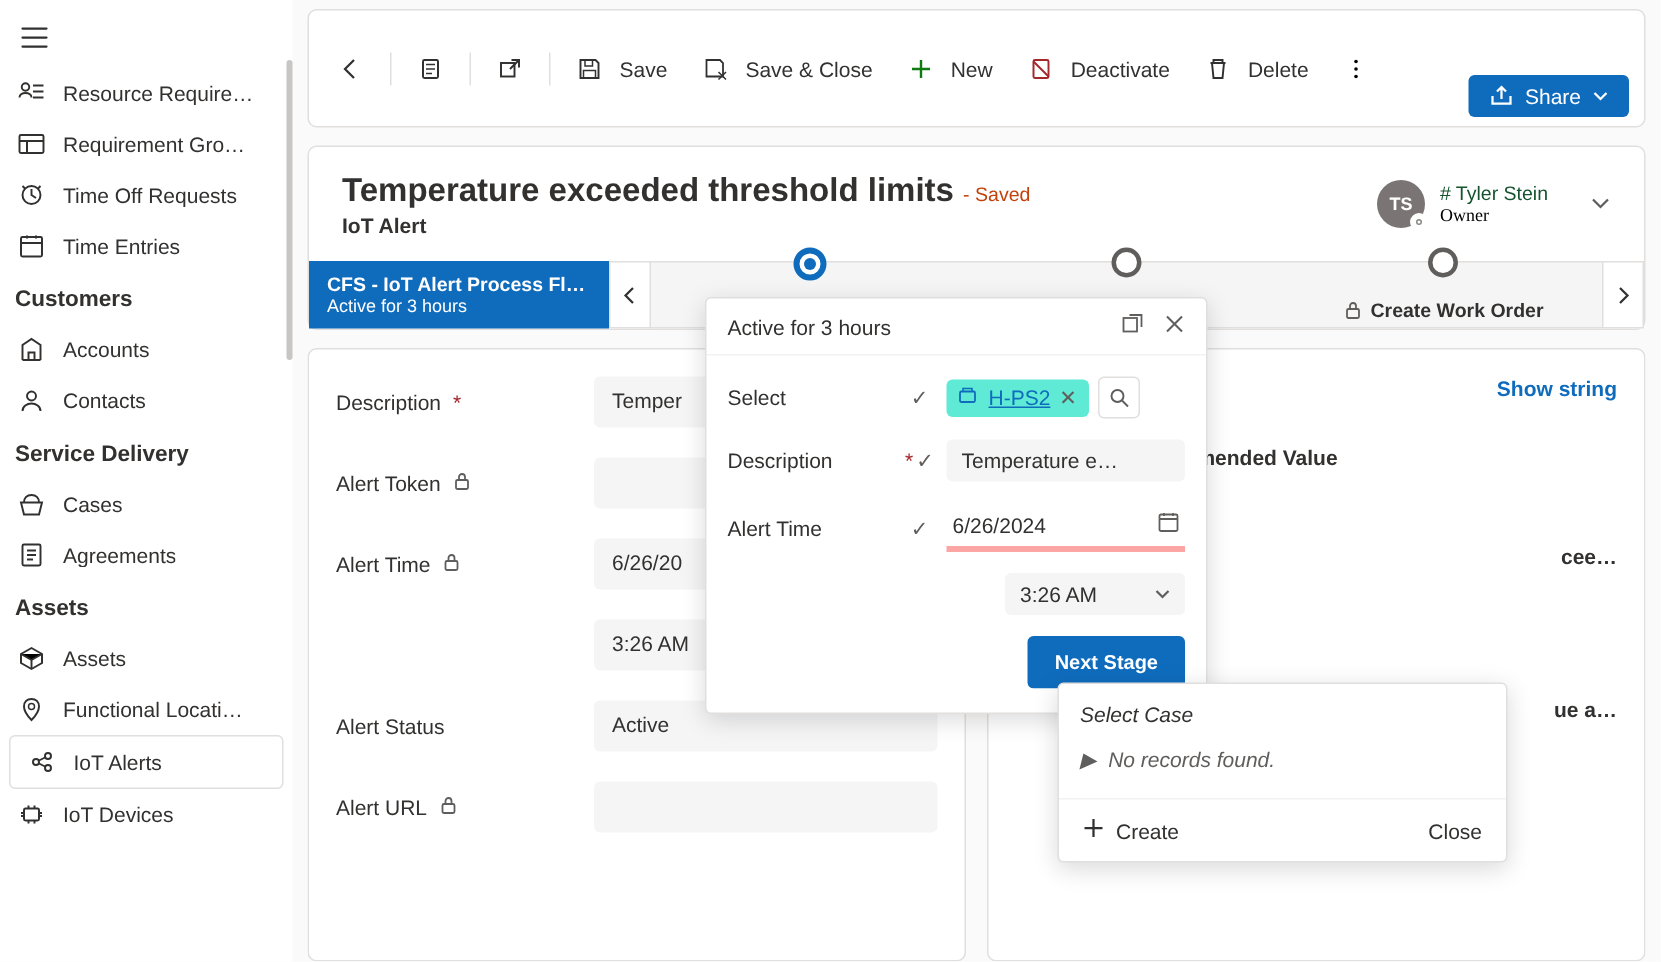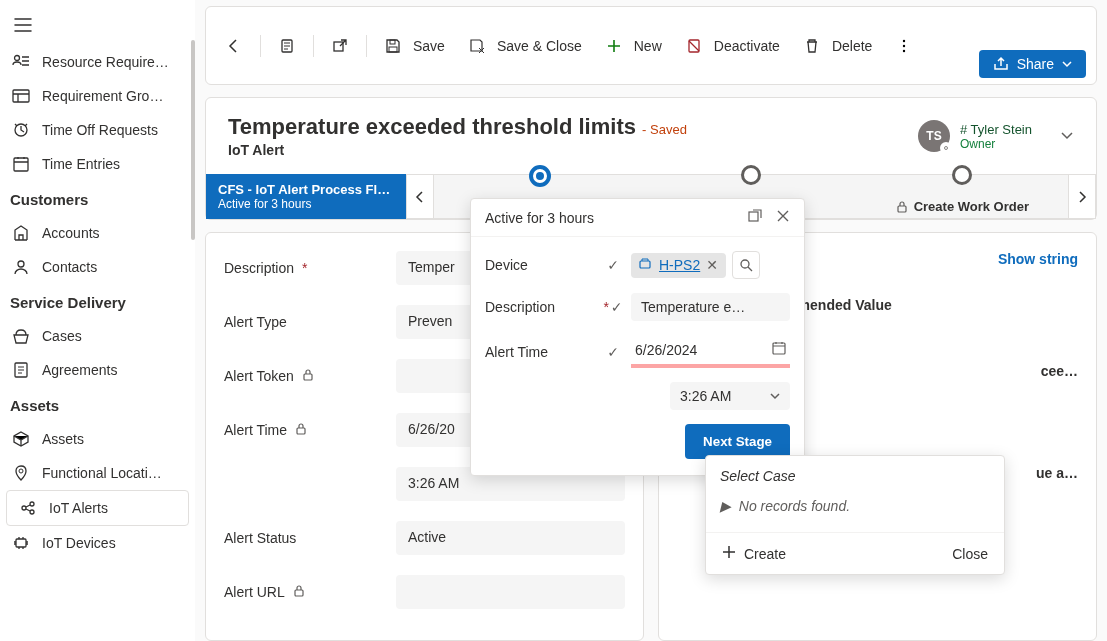--- a/index.html
+++ b/index.html
@@ -29,21 +29,21 @@
 .record{background:#fff;border:1px solid #e1dfdd;border-radius:6px;margin-top:12px;padding:0;position:relative;}
 .rec-top{display:flex;justify-content:space-between;padding:16px 22px 8px;}
 .rec-title{font-size:22px;font-weight:600;}
 .rec-saved{font-size:13px;font-weight:400;color:#c2410c;}
 .rec-entity{font-size:14px;font-weight:600;margin-top:2px;}
 .owner{display:flex;align-items:center;gap:10px;}
 .avatar{width:32px;height:32px;border-radius:50%;background:#7a7574;color:#fff;display:flex;align-items:center;justify-content:center;font-size:12px;font-weight:600;position:relative;}
 .presence{position:absolute;right:-2px;bottom:-2px;width:12px;height:12px;border-radius:50%;background:#fff;border:2px solid #fff;}
 .presence::after{content:'';position:absolute;inset:2px;border-radius:50%;border:1.5px solid #8a8886;}
 .owner-name{color:#14532d;font-weight:400;font-size:13px;}
-.owner-label{font-size:12px;color:#15803d;}
+.owner-label{font-size:12px;color:#000000;font-family:Liberation Serif, serif;}
 
 .bpf{display:flex;align-items:stretch;height:45px;position:relative;margin-top:8px;}
 .bpf-active{background:#0f6cbd;color:#fff;padding:4px 12px;width:200px;display:flex;flex-direction:column;justify-content:center;}
 .bpf-active .t1{font-size:13px;font-weight:600;white-space:nowrap;overflow:hidden;text-overflow:ellipsis;}
 .bpf-active .t2{font-size:12px;}
 .chev{width:28px;background:#fff;border:1px solid #e1dfdd;display:flex;align-items:center;justify-content:center;cursor:pointer;}
 .stages{flex:1;display:flex;background:#f5f5f5;border-top:1px solid #e1dfdd;border-bottom:1px solid #e1dfdd;}
 .stage{flex:1;display:flex;flex-direction:column;align-items:center;justify-content:flex-end;padding-bottom:4px;position:relative;cursor:pointer;}
 .stage-circle{position:absolute;top:-10px;width:20px;height:20px;border:3px solid #605e5c;border-radius:50%;background:#fff;}
 .stage.current .stage-circle{width:22px;height:22px;border:4px solid #0f6cbd;}
@@ -69,21 +69,21 @@
 .flyout{position:absolute;top:198px;left:470px;width:335px;background:#fff;border:1px solid #e1dfdd;border-radius:4px;box-shadow:0 4px 16px rgba(0,0,0,0.15);z-index:50;}
 .fly-head{display:flex;align-items:center;justify-content:space-between;padding:10px 14px;border-bottom:1px solid #f3f2f1;}
 .fly-head span{font-size:14px;}
 .fly-icons{display:flex;gap:14px;}
 .fly-body{padding:14px 14px 16px;}
 .fly-row{display:flex;align-items:center;margin-bottom:14px;gap:8px;}
 .fly-label{width:110px;font-size:14px;}
 .fly-mid{width:20px;display:flex;justify-content:center;color:#605e5c;}
 .fly-val{flex:1;}
 .lookup{display:flex;align-items:center;gap:6px;}
-.lookup-pill{background:#e5e5e5;padding:4px 8px;border-radius:4px;display:flex;align-items:center;gap:6px;}
+.lookup-pill{background:#5eead4;padding:4px 8px;border-radius:4px;display:flex;align-items:center;gap:6px;}
 .lookup-pill a{color:#0f6cbd;text-decoration:underline;}
 .lookup-search{width:28px;height:28px;border:1px solid #e1dfdd;border-radius:4px;display:flex;align-items:center;justify-content:center;cursor:pointer;}
 .fly-input{background:#f5f5f5;border-radius:4px;padding:6px 10px;font-size:14px;}
 .fly-date{display:flex;align-items:center;justify-content:space-between;border-bottom:4px solid #fca5a5;padding:6px 4px;}
 .fly-time{display:flex;align-items:center;justify-content:space-between;background:#f5f5f5;border-radius:4px;padding:6px 10px;width:120px;margin-left:auto;}
 .next-btn{background:#0f6cbd;color:#fff;border:none;padding:10px 18px;border-radius:4px;font-weight:600;cursor:pointer;float:right;}
 
 .lookup-fly{position:absolute;top:455px;left:705px;width:300px;background:#fff;border:1px solid #e1dfdd;border-radius:4px;box-shadow:0 4px 16px rgba(0,0,0,0.15);z-index:60;}
 .lf-body{padding:12px 14px;font-style:italic;}
 .lf-h{font-size:14px;margin-bottom:8px;}
@@ -391,26 +391,20 @@
       <div class="form-col" id="form-left">
           <div class="form-row">
             <div class="form-label">
               <span>Description</span>
               <span class="req">*</span>
             </div>
             <div class="form-val truncate">Temper</div>
           </div>
           <div class="form-row">
             <div class="form-label">
-              <span>Alert Type</span>
-            </div>
-            <div class="form-val truncate">Preven</div>
-          </div>
-          <div class="form-row">
-            <div class="form-label">
               <span>Alert Token</span>
               <span class="lock-sm"><svg width="12" height="12" viewBox="0 0 12 12">
                   <rect x="2" y="5" width="8" height="6" rx="1" fill="none" stroke="#605e5c" stroke-width="1.2"></rect>
                   <path d="M4 5V3a2 2 0 014 0v2" fill="none" stroke="#605e5c" stroke-width="1.2"></path>
                 </svg></span>
             </div>
             <div class="form-val truncate"></div>
           </div>
           <div class="form-row">
             <div class="form-label">
@@ -466,21 +460,21 @@
             <rect x="1" y="3" width="9" height="9" fill="none" stroke="#605e5c" stroke-width="1.2"></rect>
             <path d="M5 1h8v8" fill="none" stroke="#605e5c" stroke-width="1.2"></path>
           </svg></span>
       <span><svg width="14" height="14" viewBox="0 0 14 14">
             <path d="M2 2l10 10M12 2 2 12" stroke="#605e5c" stroke-width="1.4"></path>
           </svg></span>
     </div>
   </div>
   <div class="fly-body">
     <div class="fly-row">
-      <div class="fly-label">Device</div>
+      <div class="fly-label">Select</div>
       <div class="fly-mid">✓</div>
       <div class="fly-val lookup">
         <div class="lookup-pill">
           <span><svg width="14" height="14" viewBox="0 0 14 14">
                 <rect x="1" y="4" width="10" height="7" rx="1" fill="none" stroke="#0f6cbd" stroke-width="1.2"></rect>
                 <path d="M3 4V2h6v2" fill="none" stroke="#0f6cbd"></path>
               </svg></span>
           <a>H-PS2</a>
           <span style="color:#605e5c;cursor:pointer;">✕</span>
         </div>

